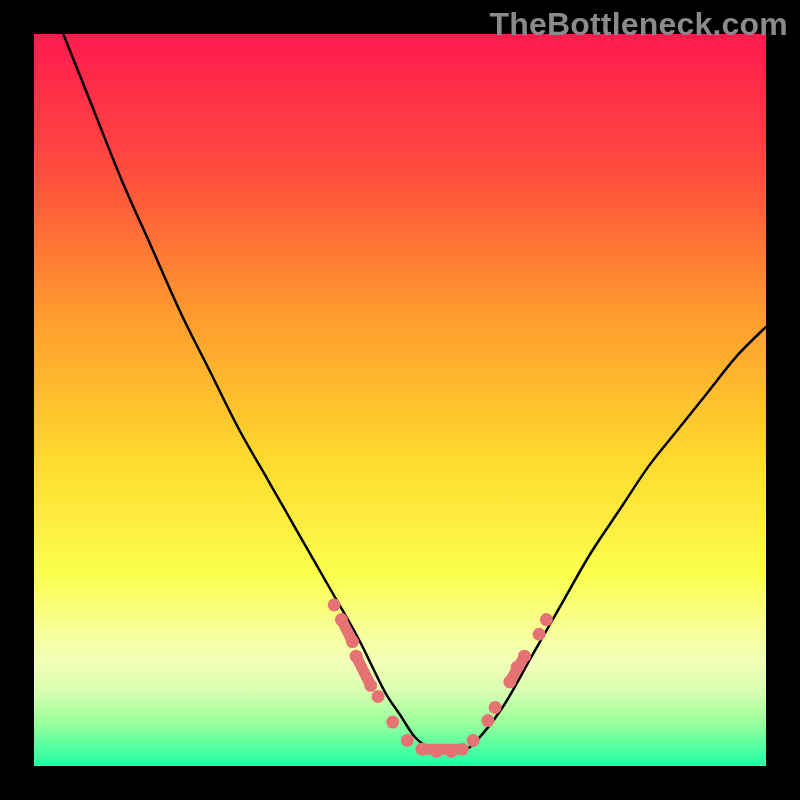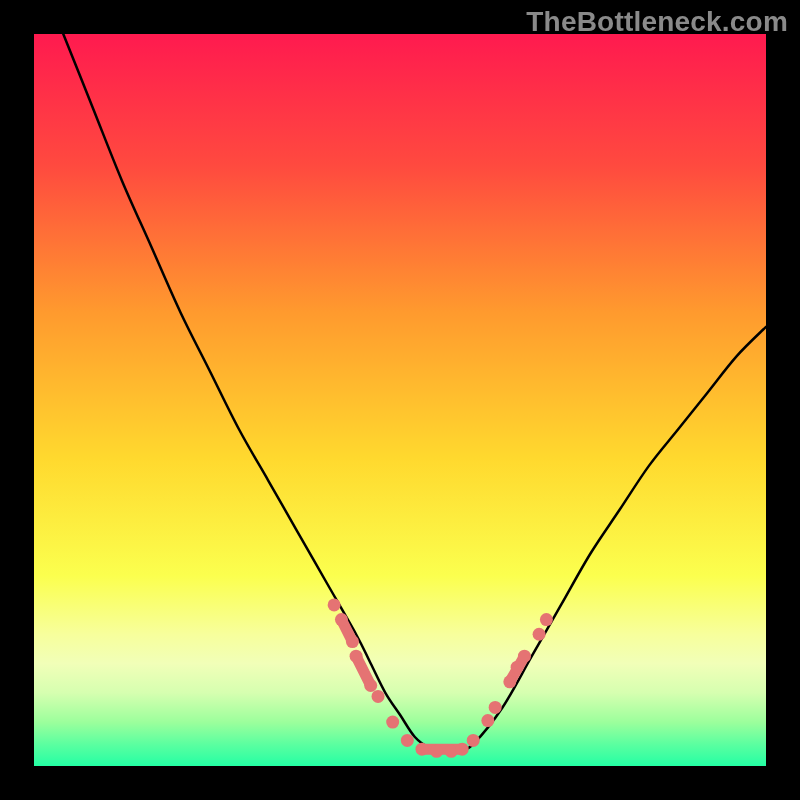--- a/index.html
+++ b/index.html
@@ -23,21 +23,21 @@
     left: 0;
     top: 0;
     width: 732px;
     height: 732px;
   }
   .watermark {
     position: absolute;
     top: 6px;
     right: 12px;
     font-family: Arial, Helvetica, sans-serif;
-    font-size: 28px;
+    font-size: 32px;
     font-weight: 600;
     color: #8a8a8a;
     letter-spacing: 0.2px;
     margin-left: 21px;
   }
 </style>
 </head>
 <body>
 
 <div class="frame">

